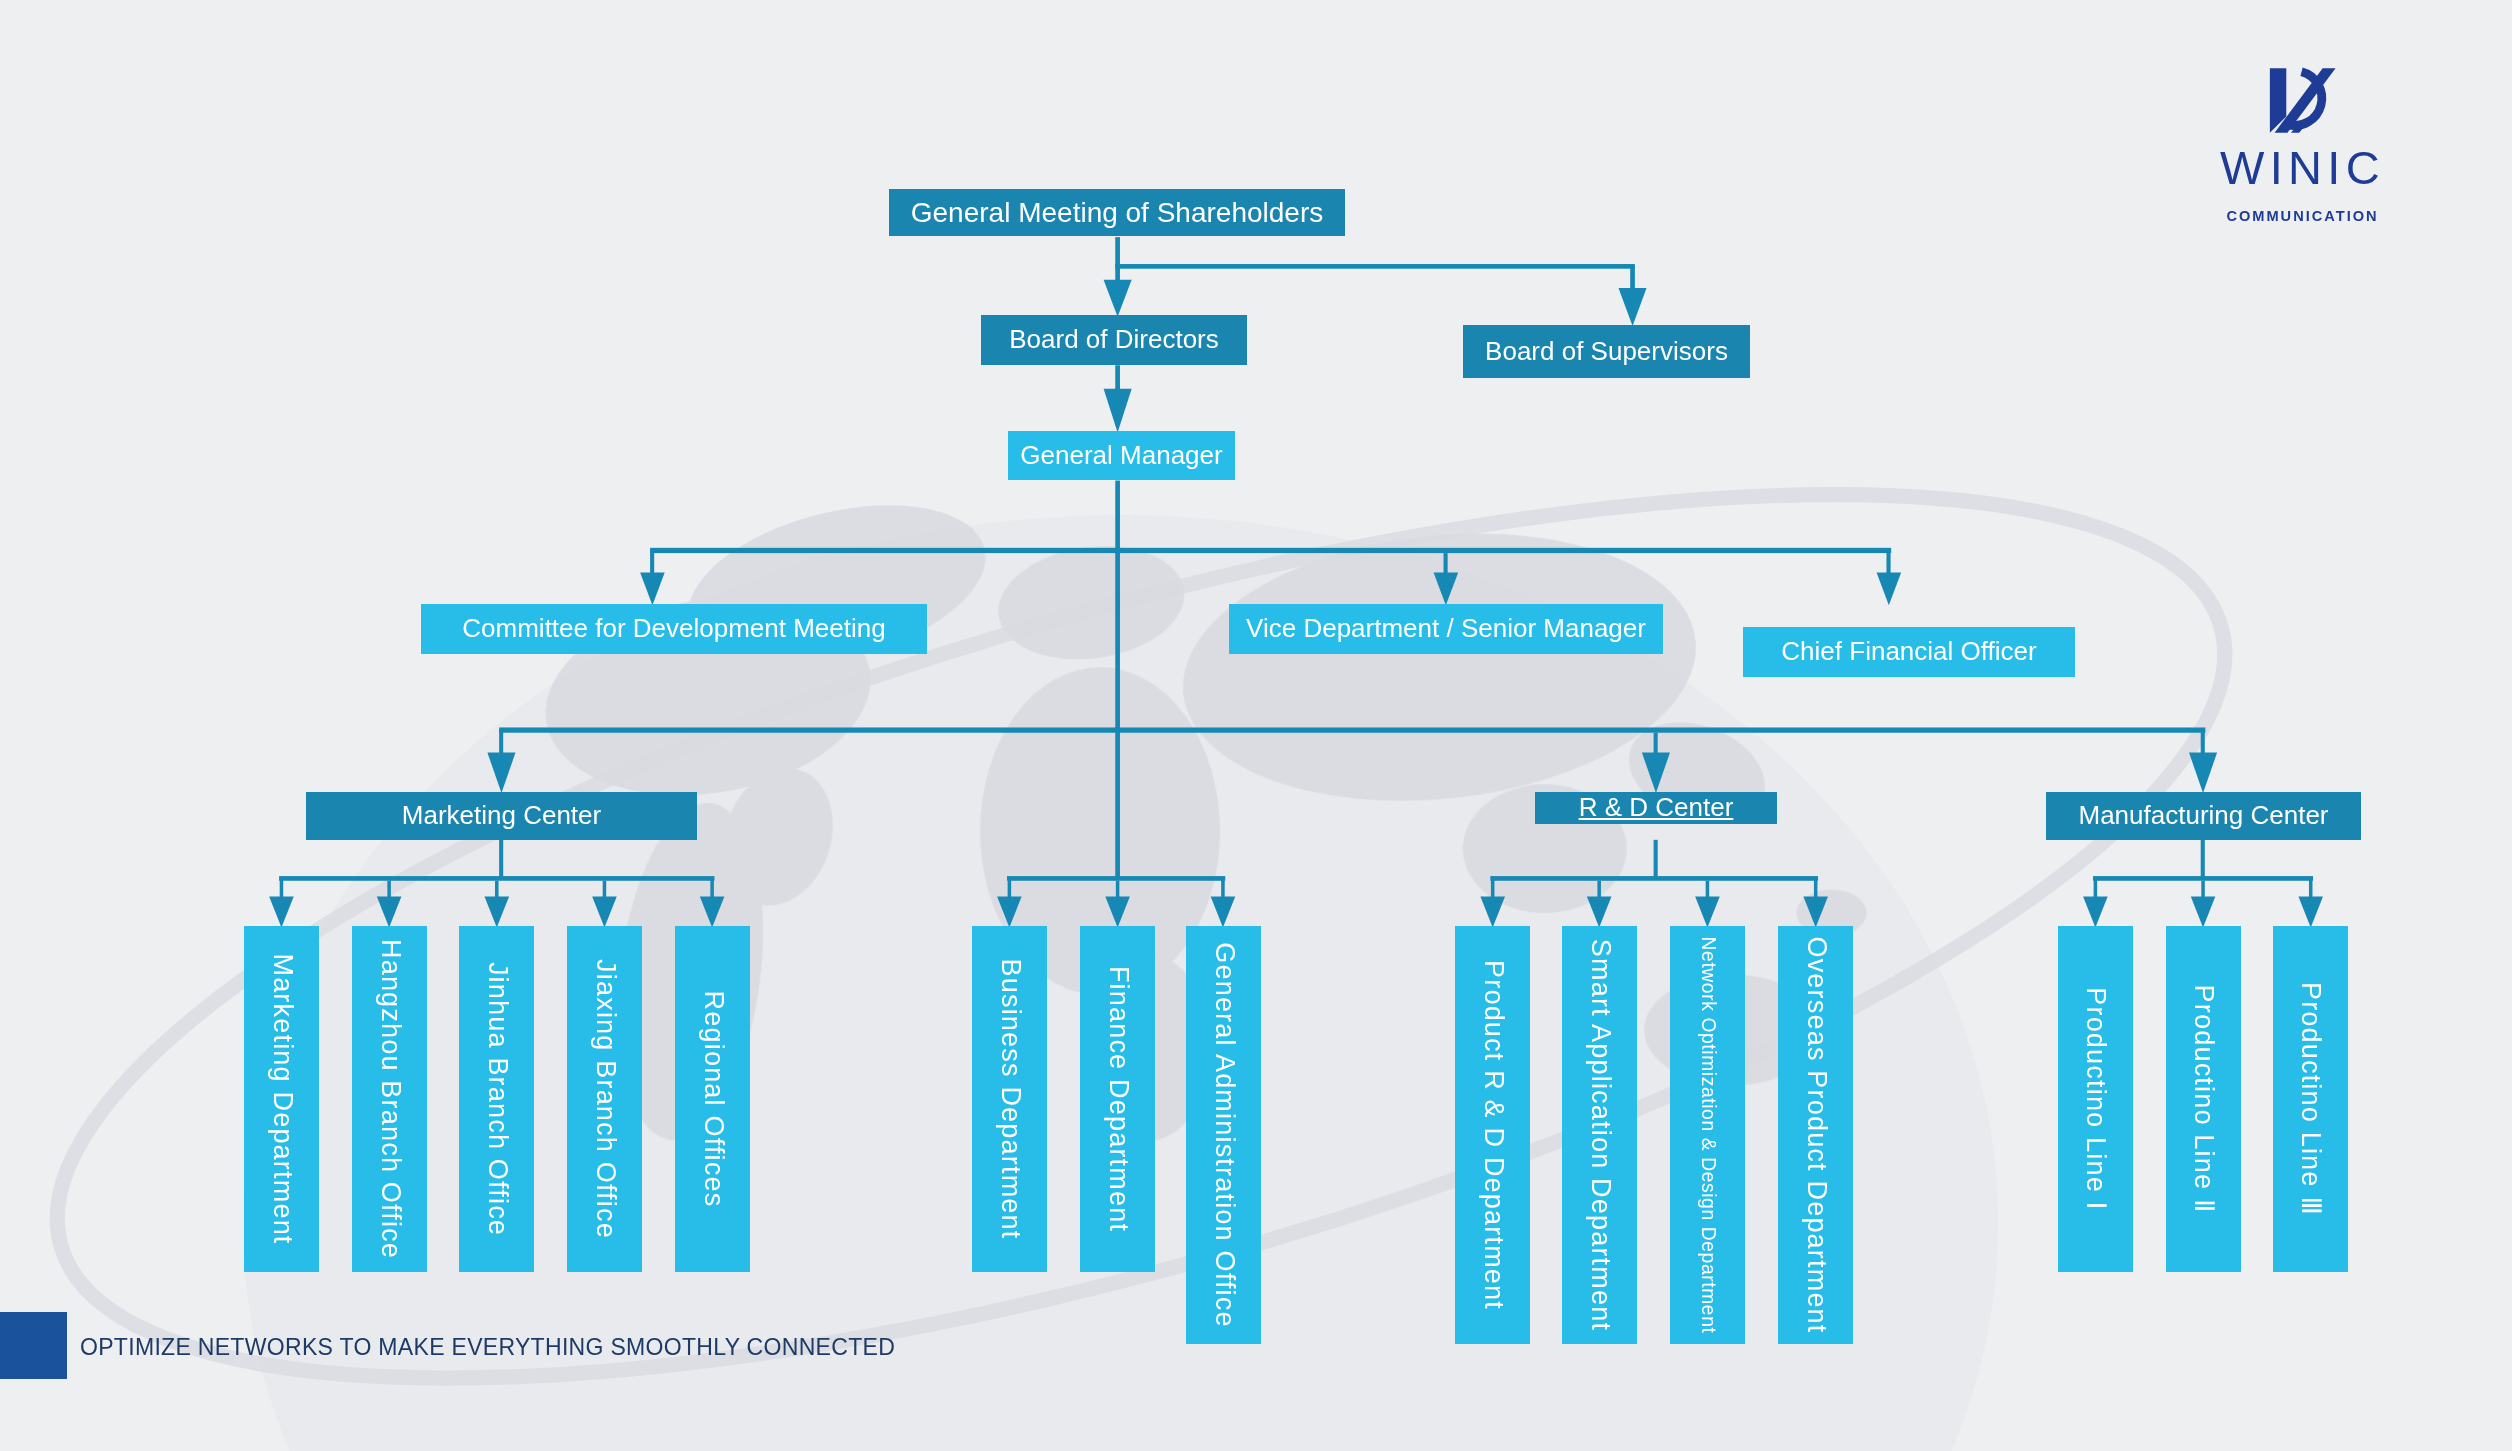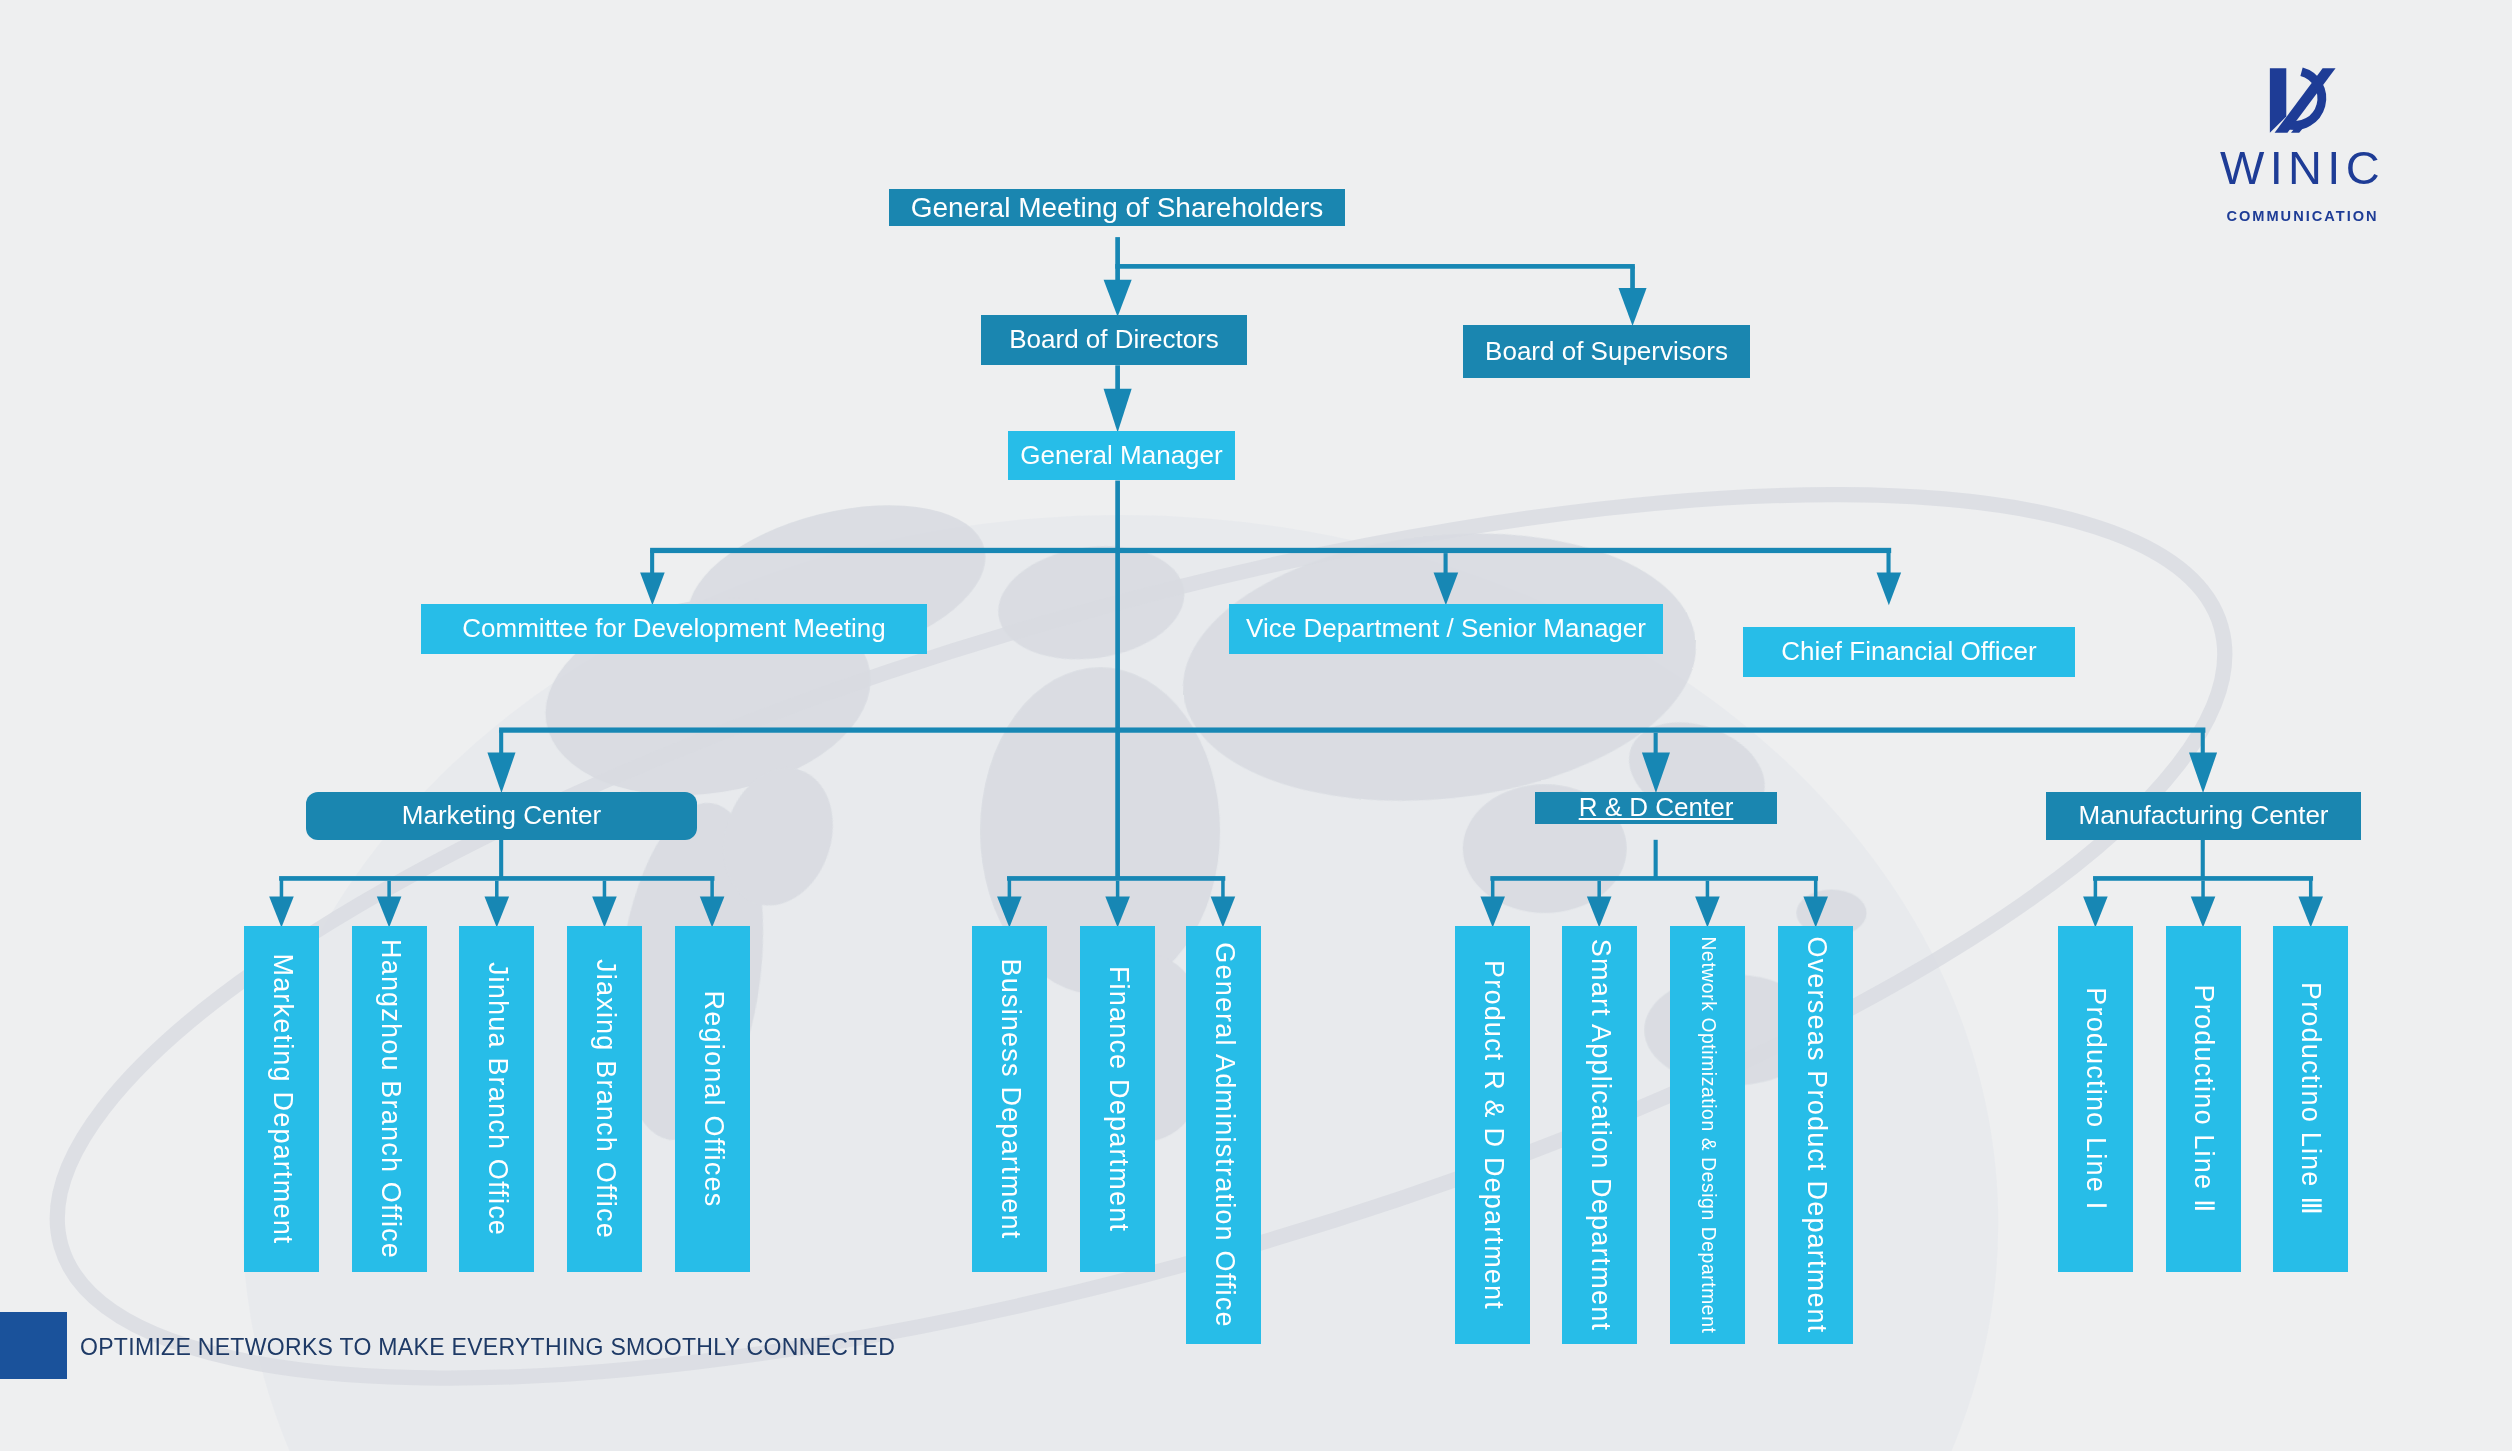--- a/index.html
+++ b/index.html
@@ -137,32 +137,32 @@
       <rect x="3577" y="1497" width="376" height="8"></rect>
       <rect x="3578" y="1501" width="6" height="34"></rect>
         <polygon points="3560,1532 3602,1532 3581,1585"></polygon>
       <rect x="3762" y="1505" width="6" height="30"></rect>
         <polygon points="3744,1532 3786,1532 3765,1585"></polygon>
       <rect x="3946" y="1501" width="6" height="34"></rect>
         <polygon points="3928,1532 3970,1532 3949,1585"></polygon>
     </g>
   </svg>
 
-  <div class="node dark big" style="left:889px;top:189px;width:456px;height:37px;">General Meeting of Shareholders</div>
+  <div class="node dark big" style="left:889px;top:189px;width:456px;height:47px;">General Meeting of Shareholders</div>
 
   <div class="node dark" style="left:981px;top:315px;width:266px;height:50px;">Board of Directors</div>
   <div class="node dark" style="left:1463px;top:325px;width:287px;height:53px;">Board of Supervisors</div>
 
   <div class="node light" style="left:1008px;top:431px;width:227px;height:49px;">General Manager</div>
 
   <div class="node light" style="left:421px;top:604px;width:506px;height:50px;">Committee for Development Meeting</div>
   <div class="node light" style="left:1229px;top:604px;width:434px;height:50px;">Vice Department / Senior Manager</div>
   <div class="node light" style="left:1743px;top:579px;width:332px;height:50px;margin-top:48px;">Chief Financial Officer</div>
 
-  <div class="node dark" style="left:306px;top:792px;width:391px;height:48px;border-radius:12px;">Marketing Center</div>
+  <div class="node dark" style="left:306px;top:792px;width:391px;height:48px;">Marketing Center</div>
   <div class="node dark" style="left:1535px;top:792px;width:242px;height:32px;text-decoration:underline;">R &amp; D Center</div>
   <div class="node dark" style="left:2046px;top:792px;width:315px;height:48px;">Manufacturing Center</div>
 
   <div class="vbox" style="left:244px;top:926px;width:75px;height:346px;">
     <span class="vlabel">Marketing Department</span>
     </div>
   <div class="vbox" style="left:352px;top:926px;width:75px;height:346px;">
     <span class="vlabel">Hangzhou Branch Office</span>
     </div>
   <div class="vbox" style="left:459px;top:926px;width:75px;height:346px;">

